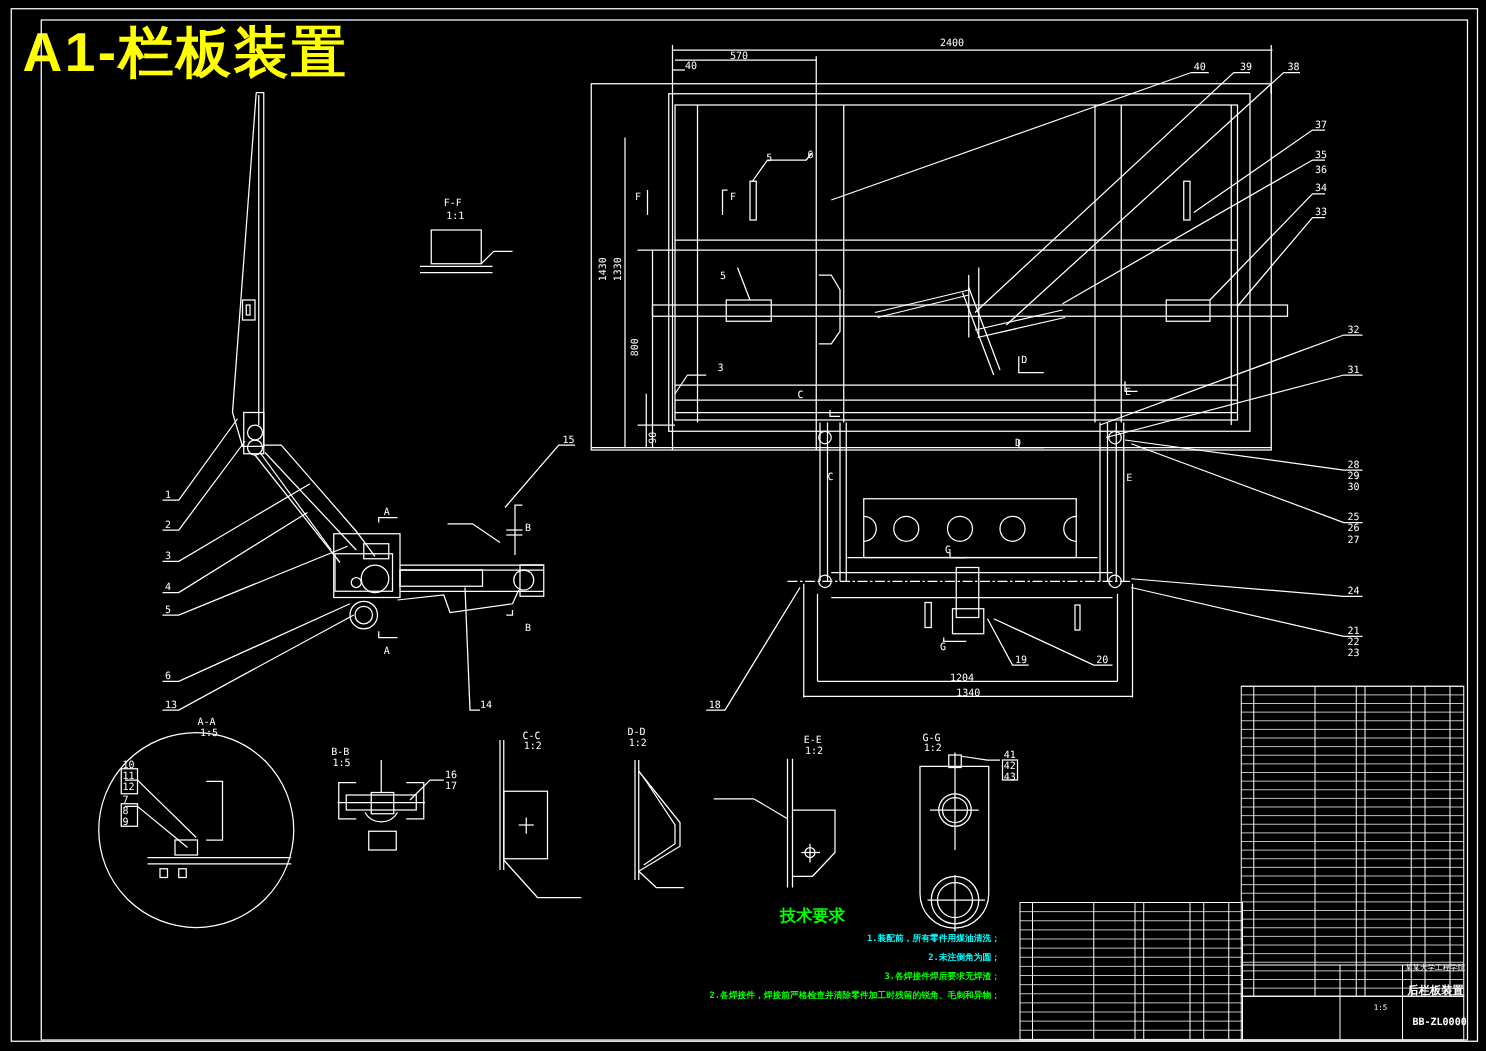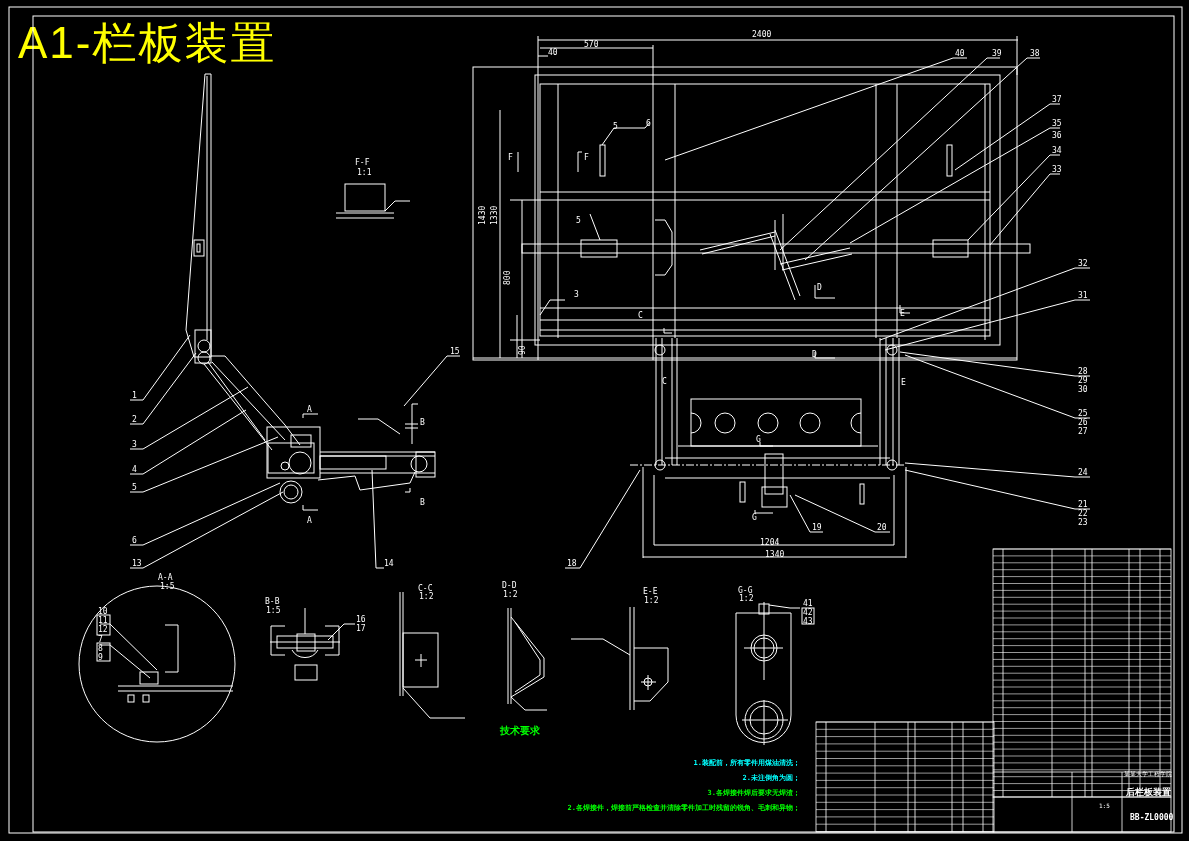--- a/index.html
+++ b/index.html
@@ -1,20 +1,20 @@
 <!DOCTYPE html>
 <html><head>
 <meta charset="utf-8">
 <style>
   html,body{margin:0;padding:0;background:#000;}
   body{width:1189px;height:841px;position:relative;overflow:hidden;font-family:"DejaVu Sans Mono",monospace;}
   #drawing{position:absolute;left:0;top:0;}
-  .title{position:absolute;left:18px;top:18px;color:#ffff00;font-family:"Liberation Sans",sans-serif;font-weight:normal;font-size:44px;letter-spacing:2px;line-height:50px;}
+  .title{position:absolute;left:18px;top:18px;color:#ffff00;font-family:"Liberation Sans",sans-serif;font-weight:bold;font-size:44px;letter-spacing:2px;line-height:50px;}
   .tech{position:absolute;left:520px;top:724px;width:280px;}
-  .tech .th{color:#00ff00;font-size:10px;font-weight:bold;margin-left:-20px;margin-bottom:18px;}
+  .tech .th{color:#00ff00;font-size:13px;font-weight:bold;text-align:center;margin-left:-20px;margin-bottom:2px;}
   .tech .ti{font-size:7px;line-height:15px;font-weight:bold;white-space:nowrap;text-align:right;}
   .lbl{font-family:"DejaVu Sans Mono",monospace;fill:#fff;font-size:8px;}
 </style>
 </head>
 <body>
 
 <div class="title">A1-栏板装置</div>
 
 <svg id="drawing" width="1189" height="841" viewBox="0 0 1189 841" xmlns="http://www.w3.org/2000/svg" stroke="#fff" fill="none" stroke-width="1">
 

